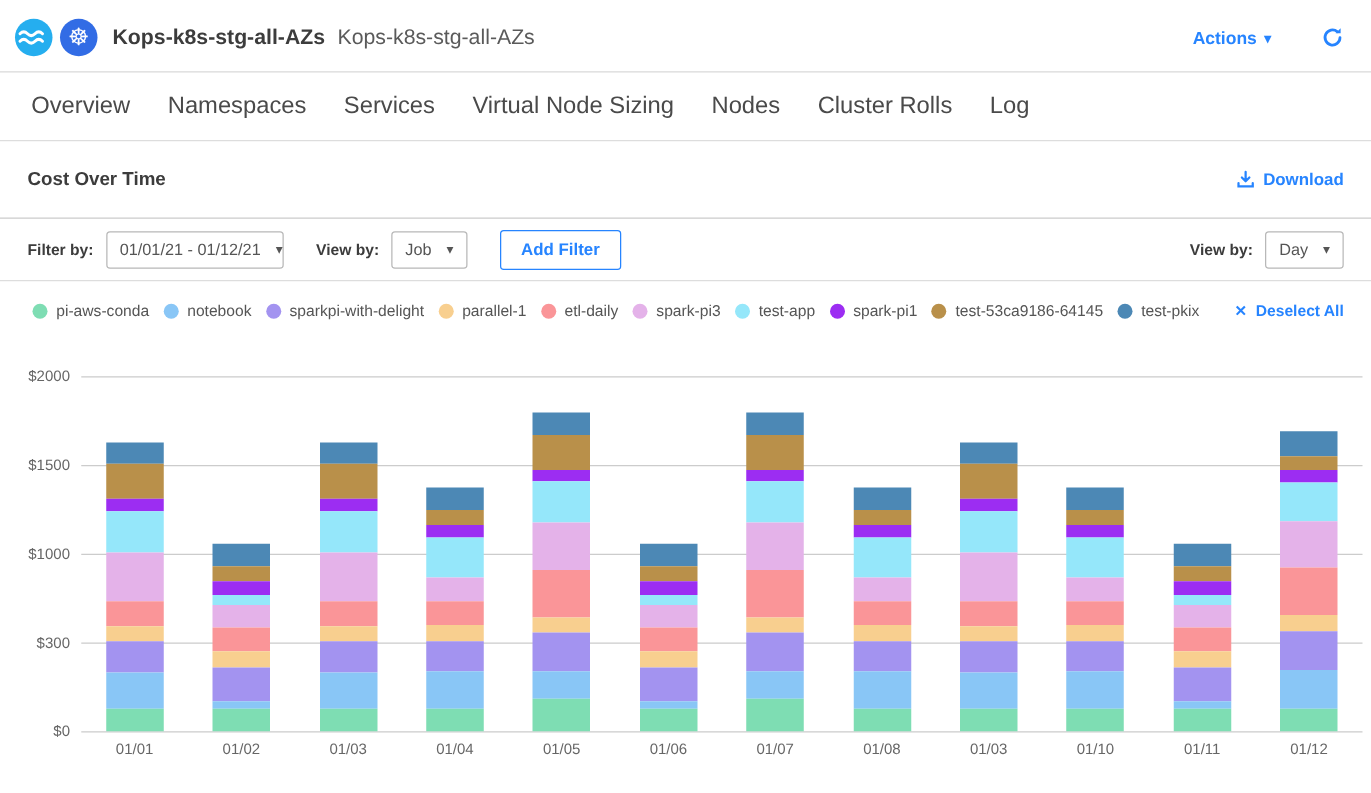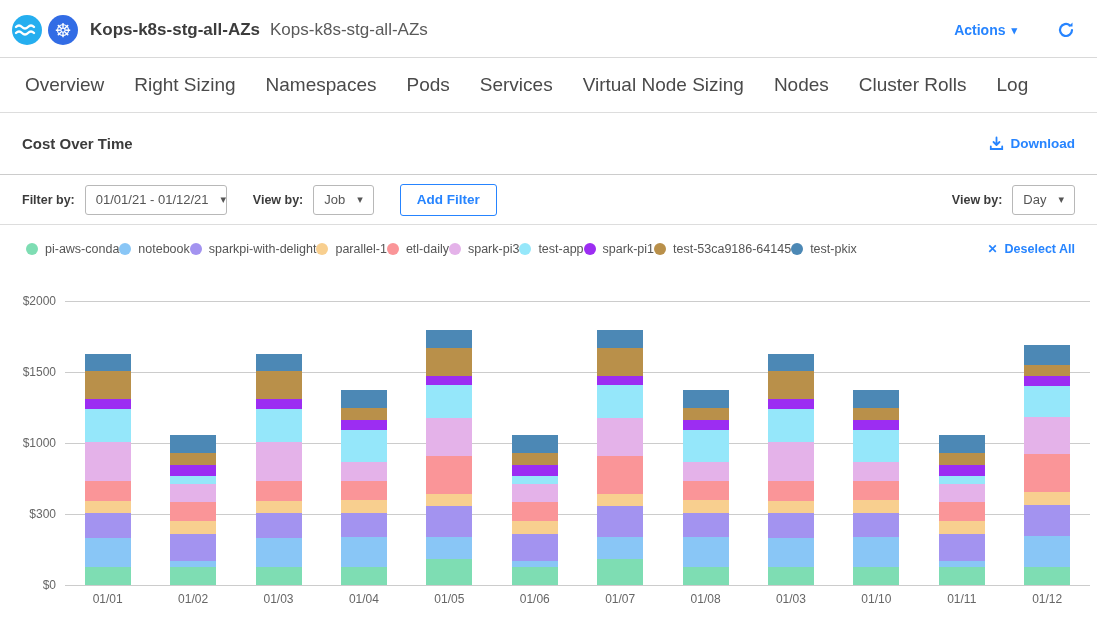--- a/index.html
+++ b/index.html
@@ -39,21 +39,21 @@
   .filter-row { display:flex; align-items:center; height:50px; padding:0 22px; border-bottom:1px solid #ddd; }
   .flabel { font-weight:bold; font-size:12.5px; margin-right:10px; white-space:nowrap; }
   .select { border:1px solid #b8b8b8; border-radius:3px; height:30px; display:flex; align-items:center; padding:0 10px; font-size:13px; color:#555; gap:12px; cursor:pointer; background:#fff; white-space:nowrap; }
   .select .caret { color:#555; }
   .date-select { width:142px; justify-content:space-between; margin-right:26px; }
   .group-select { margin-right:26px; }
   .add-filter { border:1px solid #2684ff; color:#2684ff; background:#fff; font-weight:bold; font-size:13.5px; border-radius:3px; height:32px; padding:0 16px; cursor:pointer; font-family:"Liberation Sans", sans-serif; }
   .filter-row .spacer { flex:1; }
   
   .legend-row { display:flex; align-items:center; height:47px; padding:0 22px 0 26px; }
-  .legend-items { display:flex; align-items:center; flex:1; justify-content:flex-start; padding-right:28px; }
+  .legend-items { display:flex; align-items:center; flex:1; justify-content:space-between; padding-right:28px; }
   .legend-item { display:flex; align-items:center; gap:7px; font-size:12.5px; color:#555; cursor:pointer; white-space:nowrap; }
   .dot { width:12px; height:12px; border-radius:50%; flex:0 0 auto; }
   .deselect { color:#2684ff; font-weight:bold; font-size:12.5px; display:flex; align-items:center; gap:7px; cursor:pointer; white-space:nowrap; }
   .deselect .x { font-size:12px; }
   
   .chart-wrap { padding-top:29px; }
   .plot { position:relative; height:284px; margin-left:65px; margin-right:7px; }
   .gridline { position:absolute; left:0; right:0; height:1px; background:#ccc; }
   .ytick { position:absolute; right:calc(100% + 9px); transform:translateY(-50%); font-size:12px; color:#666; white-space:nowrap; }
   .bars { position:absolute; left:0; right:0; top:0; bottom:0; display:flex; justify-content:space-around; align-items:flex-end; }
@@ -86,23 +86,21 @@
         <path d="M15 9 a6 6 0 1 1 -2.2 -4.65" fill="none" stroke="#2684ff" stroke-width="2.2" stroke-linecap="round"></path>
         <path d="M15.5 1.5 v4 h-4 z" fill="#2684ff"></path>
       </svg>
     </span>
   </div>
 </div>
 <div class="hr"></div>
 
 <div class="tabs" id="tabs">
     <div class="tab">Overview</div>
-    <div class="tab">Right Sizing</div>
     <div class="tab">Namespaces</div>
-    <div class="tab">Pods</div>
     <div class="tab">Services</div>
     <div class="tab">Virtual Node Sizing</div>
     <div class="tab">Nodes</div>
     <div class="tab">Cluster Rolls</div>
     <div class="tab">Log</div>
   </div>
 
 <div class="section-head">
   <span class="section-title">Cost Over Time</span>
   <span class="spacer"></span>

